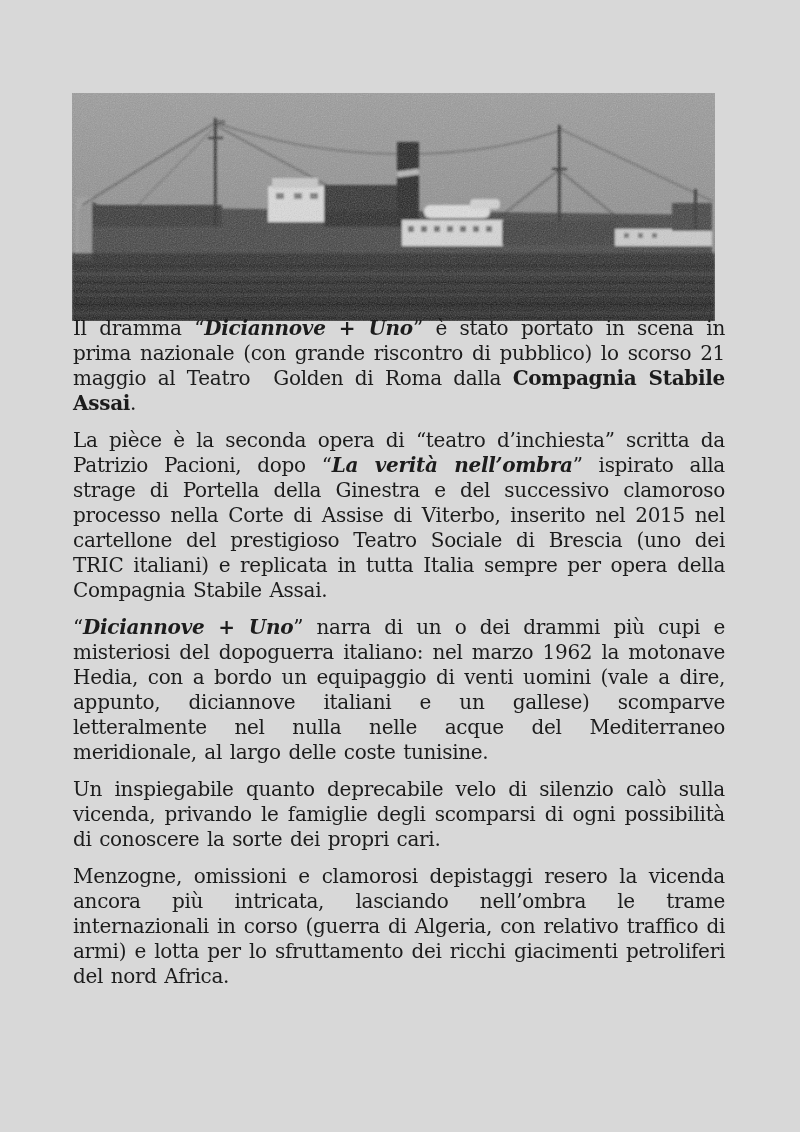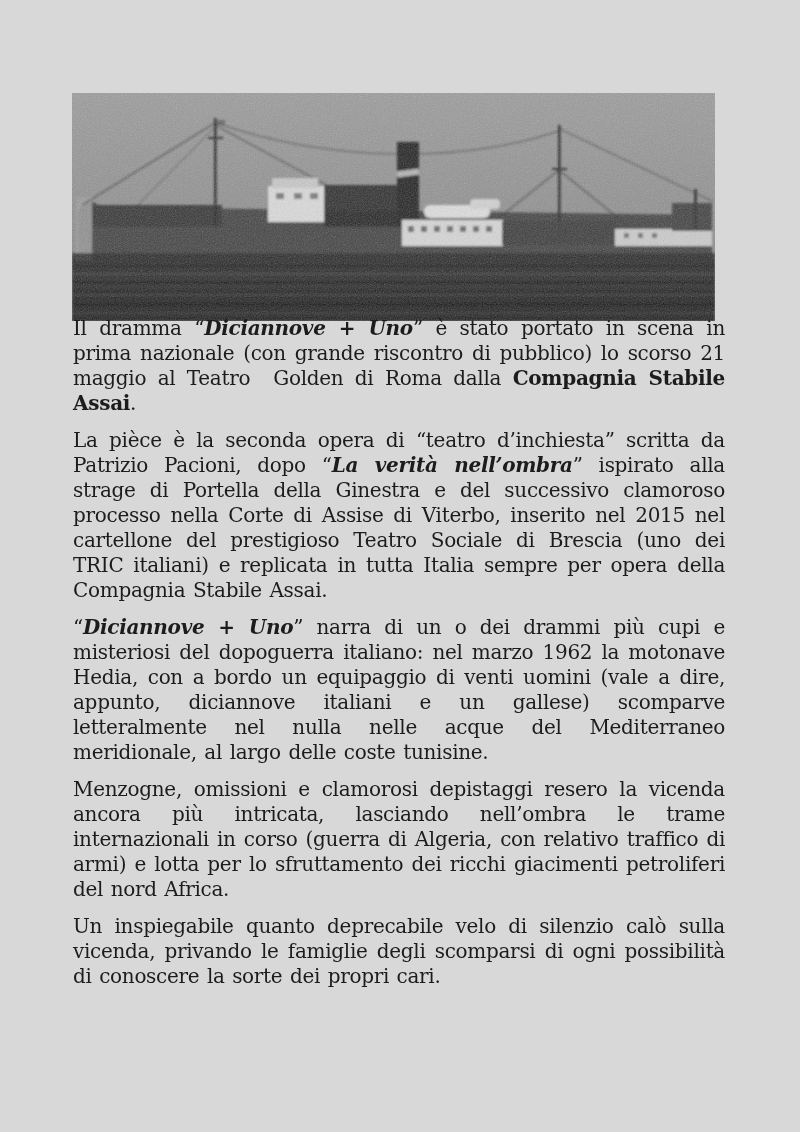--- a/index.html
+++ b/index.html
@@ -133,17 +133,17 @@
       </g>
 
       <rect x="0" y="0" width="643" height="228" filter="url(#grain)" opacity="0.45"></rect>
     </svg>
   </figure>
 
   <main class="article">
       <p><span>Il dramma “</span><span class="bi">Diciannove + Uno</span><span>” è stato portato in scena in prima nazionale (con grande riscontro di pubblico) lo scorso 21 maggio al Teatro&nbsp; Golden di Roma dalla </span><span class="b">Compagnia Stabile Assai</span><span>.</span></p>
       <p><span>La pièce è la seconda opera di “teatro d’inchiesta” scritta da Patrizio Pacioni, dopo “</span><span class="bi">La verità nell’ombra</span><span>” ispirato alla strage di Portella della Ginestra e del successivo clamoroso processo nella Corte di Assise di Viterbo, inserito nel 2015 nel cartellone del prestigioso Teatro Sociale di Brescia (uno dei TRIC italiani) e replicata in tutta Italia sempre per opera della Compagnia Stabile Assai.</span></p>
       <p><span>“</span><span class="bi">Diciannove + Uno</span><span>” narra di un o dei drammi più cupi e misteriosi del dopoguerra italiano: nel marzo 1962 la motonave Hedia, con a bordo un equipaggio di venti uomini (vale a dire, appunto, diciannove italiani e un gallese) scomparve letteralmente nel nulla nelle acque del Mediterraneo meridionale, al largo delle coste tunisine.</span></p>
+      <p><span>Un inspiegabile quanto deprecabile velo di silenzio calò sulla vicenda, privando le famiglie degli scomparsi di ogni possibilità di conoscere la sorte dei propri cari.</span></p>
       <p><span>Menzogne, omissioni e clamorosi depistaggi resero la vicenda ancora più intricata, lasciando nell’ombra le trame internazionali in corso (guerra di Algeria, con relativo traffico di armi) e lotta per lo sfruttamento dei ricchi giacimenti petroliferi del nord Africa.</span></p>
-      <p><span>Un inspiegabile quanto deprecabile velo di silenzio calò sulla vicenda, privando le famiglie degli scomparsi di ogni possibilità di conoscere la sorte dei propri cari.</span></p>
     </main>
 
 </div>
 
 </body></html>

